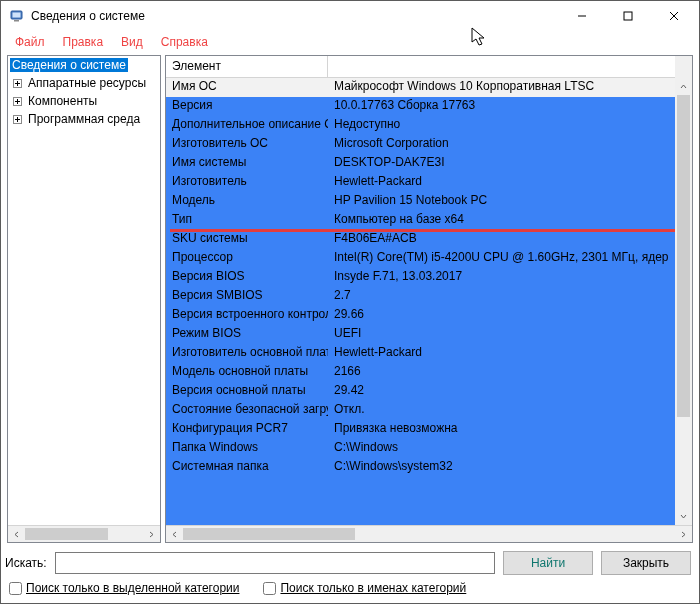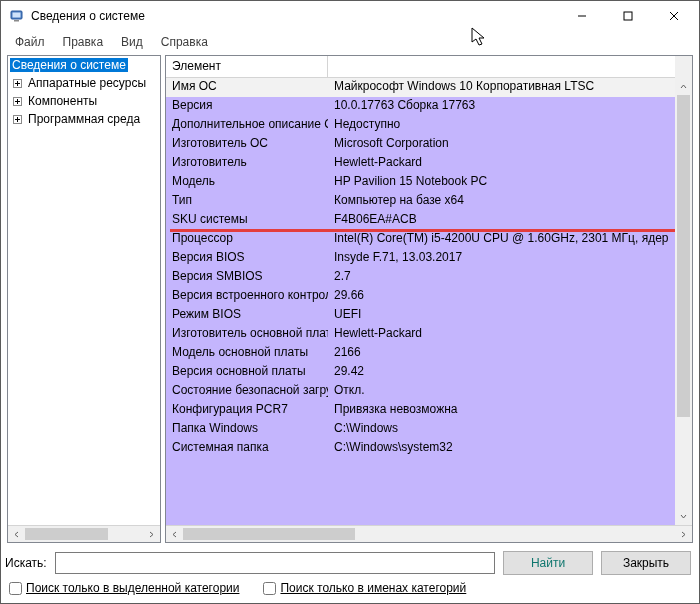--- a/index.html
+++ b/index.html
@@ -8,41 +8,41 @@
 
   
   .window { width: 700px; height: 604px; border: 1px solid #5b5b5b; display: flex; flex-direction: column; background: #fff; position: relative; }
   .titlebar { height: 30px; display: flex; align-items: center; padding: 0 2px 0 8px; background: #fff; color: #000; font-size: 12px; }
   .titlebar .app-icon { width: 16px; height: 16px; margin-right: 6px; display: inline-flex; align-items: center; justify-content: center; }
   .titlebar .title { flex: 1; }
   .caption-btn { width: 46px; height: 30px; display: flex; align-items: center; justify-content: center; }
   .caption-btn svg { display: block; }
 
   
-  .menubar { display:flex; gap:2px; padding: 2px 4px 4px 6px; font-size: 12px; color:#404040; }
+  .menubar { display:flex; gap:2px; padding: 2px 4px 4px 6px; font-size: 12px; color:#ef4444; }
   .menu-item { padding: 2px 8px; }
 
   
   .body { flex:1; display:flex; gap:4px; padding: 0 6px 2px 6px; min-height:0; }
 
   
   .tree { width:154px; border:1px solid #828790; overflow:hidden; font-size:12px; background:#fff; display:flex; flex-direction:column; }
   .tree-inner { flex:1; overflow:auto; }
   .tree-row { display:flex; align-items:center; height:18px; white-space:nowrap; padding-left:2px; }
   .tree-row .expander { width:14px; height:14px; display:inline-flex; align-items:center; justify-content:center; margin-right:2px; }
   .tree-row.selected .label { background:#0078d7; color:#fff; padding:0 2px; }
   .tree .label { padding:0 2px; }
 
   
   .list-pane { flex:1; display:flex; flex-direction:column; border:1px solid #828790; min-width:0; }
   .list-header { display:flex; height:22px; background:#fff; border-bottom:1px solid #d4d4d4; font-size:12px; position:relative; }
   .list-header .col { border-right:1px solid #d4d4d4; padding:3px 6px; white-space:nowrap; overflow:hidden; }
   .col-0 { width:162px; flex:none; }
   .col-1 { flex:1; }
-  .list-body { flex:1; overflow:auto; font-size:12px; background:#c4b5fd; position:relative; }
+  .list-body { flex:1; overflow:auto; font-size:12px; background:#3b82f6; position:relative; }
   .list-row { display:flex; height:19px; white-space:nowrap; }
   .list-row.highlight .cell { background:#f2f2f2; }
   .cell { padding:1px 6px; overflow:hidden; text-overflow:clip; }
   .cell.c0 { width:162px; flex:none; }
   .cell.c1 { flex:1; }
 
   .red-underline { position:absolute; height:0; border-bottom:3px solid #e43d3d; pointer-events:none; }
 
   
   .hscroll { height:17px; background:#f0f0f0; display:flex; align-items:stretch; border-top:1px solid #d4d4d4; }
@@ -178,20 +178,24 @@
           </div>
           <div class="list-row">
             <div class="cell c0">Дополнительное описание ОС</div>
             <div class="cell c1">Недоступно</div>
           </div>
           <div class="list-row">
             <div class="cell c0">Изготовитель ОС</div>
             <div class="cell c1">Microsoft Corporation</div>
           </div>
           <div class="list-row">
+            <div class="cell c0">Имя системы</div>
+            <div class="cell c1">DESKTOP-DAK7E3I</div>
+          </div>
+          <div class="list-row">
             <div class="cell c0">Изготовитель</div>
             <div class="cell c1">Hewlett-Packard</div>
           </div>
           <div class="list-row">
             <div class="cell c0">Модель</div>
             <div class="cell c1">HP Pavilion 15 Notebook PC</div>
           </div>
           <div class="list-row">
             <div class="cell c0">Тип</div>
             <div class="cell c1">Компьютер на базе x64</div>

